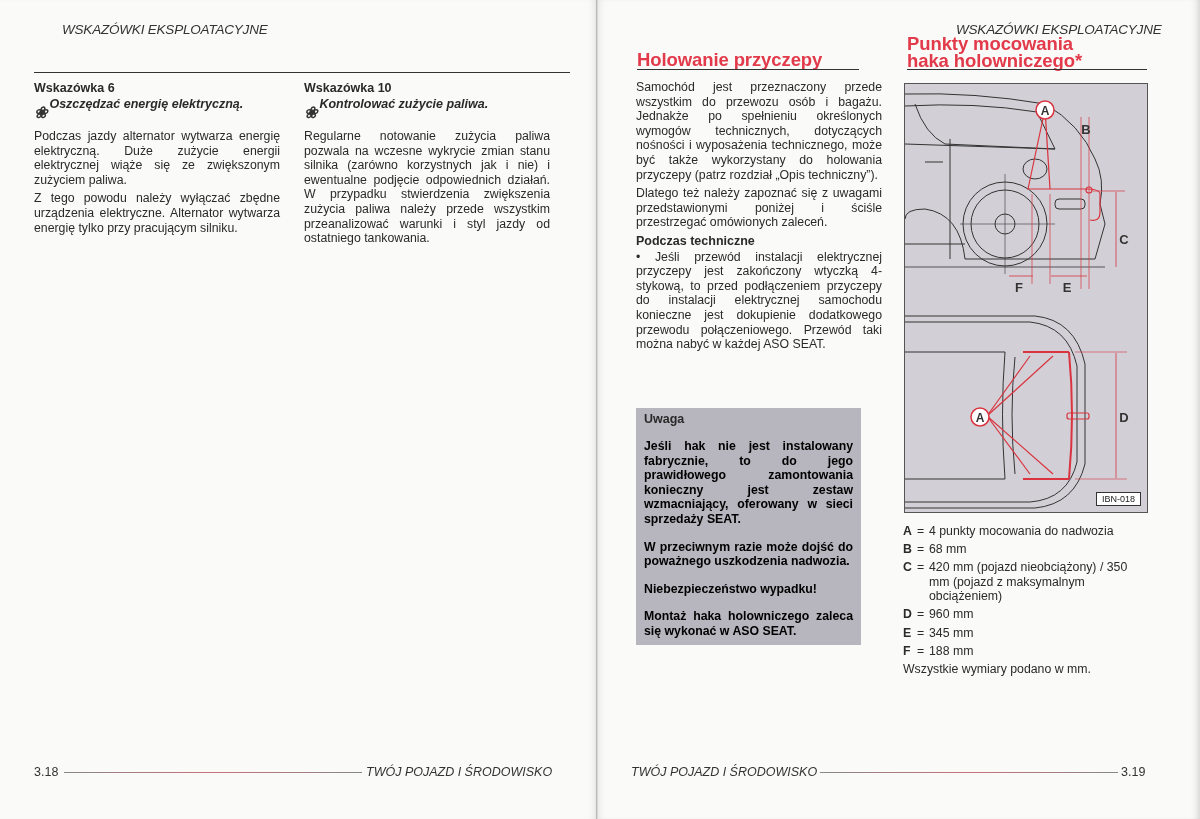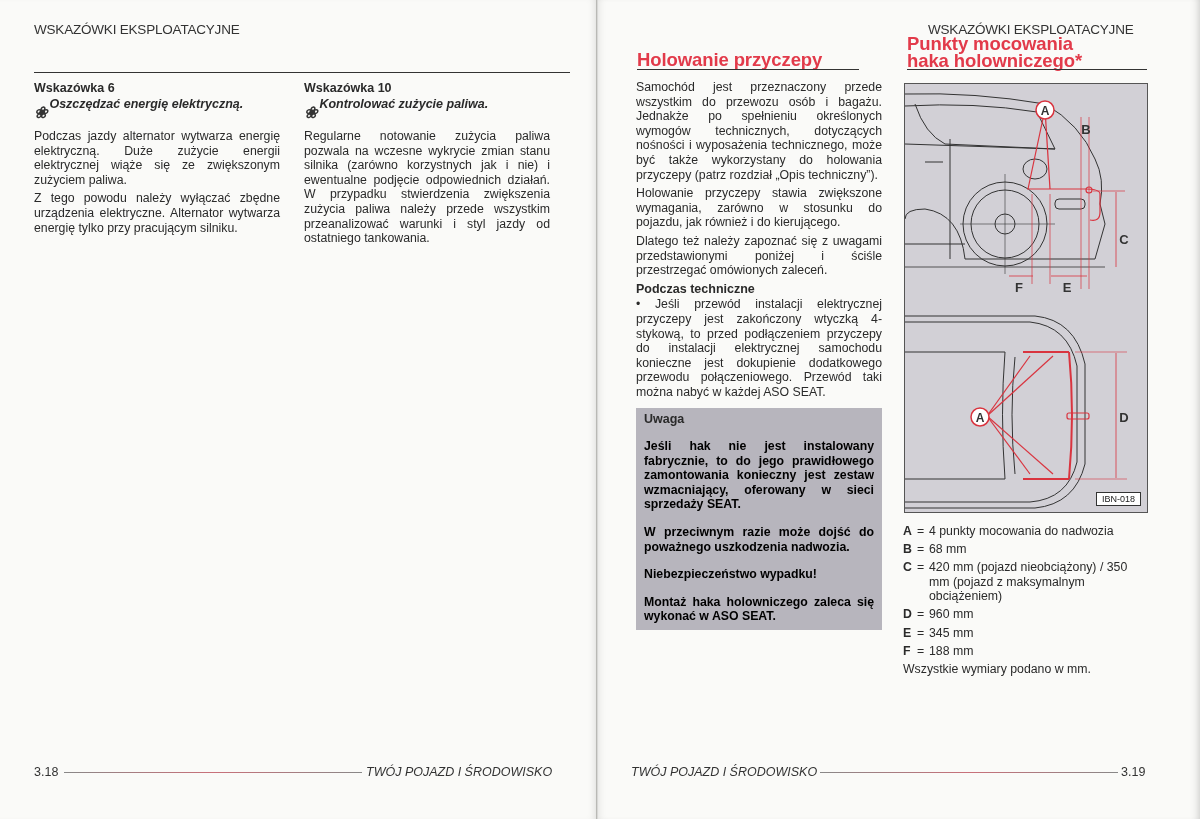--- a/index.html
+++ b/index.html
@@ -2,21 +2,21 @@
 <html><head>
 <meta charset="utf-8">
 <style>
   * { box-sizing: border-box; margin: 0; padding: 0; }
   html, body { width: 1200px; height: 819px; overflow: hidden; background: #d8d8d6; }
   body { font-family: "Liberation Sans", sans-serif; color: #2a2a2a; position: relative; }
   .page { position: absolute; top: 0; height: 819px; background: #fafaf8; }
   .page-left { left: 0; width: 597px; border-right: 1px solid #b9b9b5; box-shadow: inset -6px 0 8px -6px rgba(0,0,0,0.15); }
   .page-right { left: 598px; width: 602px; box-shadow: inset 6px 0 8px -6px rgba(0,0,0,0.12), inset -8px 0 10px -8px rgba(0,0,0,0.25); }
   .abs { position: absolute; }
-  .running-head { font-size: 13.5px; color: #333; letter-spacing: -0.2px; }
+  .running-head { font-style: italic; font-size: 13.5px; color: #333; letter-spacing: -0.2px; margin-left: 28px; }
   .rule { position: absolute; height: 1px; background: #333; }
   .tip-title { font-weight: bold; font-size: 12.5px; color: #2a2a2a; }
   .tip-sub { font-weight: bold; font-style: italic; font-size: 12.5px; color: #2a2a2a; display: flex; align-items: flex-start; }
   .flower { font-size: 16px; line-height: 14px; margin-top: 9px; margin-right: 2px; color: #333; }
   .body-text { font-size: 12.3px; line-height: 14.6px; text-align: justify; color: #2a2a2a; }
   .body-text p { margin-bottom: 4px; }
   .red-title { color: #e23a4a; font-weight: bold; font-size: 18.5px; line-height: 17px; letter-spacing: -0.1px; }
   .sub-head { font-weight: bold; font-size: 12.5px; color: #2a2a2a; }
   .warn-box { position: absolute; background: #b7b5bd; padding: 4px 8px 6px 8px; }
   .warn-box .warn-title { font-weight: bold; font-size: 12.5px; color: #2a2a2a; margin-bottom: 3px; }
@@ -67,27 +67,26 @@
 </div>
 
 <div class="page page-right">
   <div class="abs running-head" style="left:330px; top:22px;">WSKAZÓWKI EKSPLOATACYJNE</div>
 
   <div class="abs red-title" style="left:39px; top:51px;">Holowanie przyczepy</div>
   <div class="rule" style="left:39px; top:69px; width:222px;"></div>
 
   <div class="abs body-text" style="left:38px; top:80px; width:246px;">
     <p>Samochód jest przeznaczony przede wszystkim do przewozu osób i bagażu. Jednakże po spełnieniu określonych wymogów technicznych, dotyczących nośności i wyposażenia technicznego, może być także wykorzystany do holowania przyczepy (patrz rozdział „Opis techniczny”).</p>
-    <p>Holowanie przyczepy stawia zwiększone wymagania, zarówno w stosunku do pojazdu, jak również i do kierującego.</p>
     <p>Dlatego też należy zapoznać się z uwagami przedstawionymi poniżej i ściśle przestrzegać omówionych zaleceń.</p>
     <div class="sub-head" style="margin-top:4px; margin-bottom:1px;">Podczas techniczne</div>
     <p><span>• </span><span>Jeśli przewód instalacji elektrycznej przyczepy jest zakończony wtyczką 4-stykową, to przed podłączeniem przyczepy do instalacji elektrycznej samochodu konieczne jest dokupienie dodatkowego przewodu połączeniowego. Przewód taki można nabyć w każdej ASO SEAT.</span></p>
   </div>
 
-  <div class="warn-box" style="left:38px; top:408px; width:246px;">
+  <div class="warn-box" style="left:38px; top:408px; width:225px;">
     <div class="warn-title">Uwaga</div>
     <p>Jeśli hak nie jest instalowany fabrycznie, to do jego prawidłowego zamontowania konieczny jest zestaw wzmacniający, oferowany w sieci sprzedaży SEAT.</p>
     <p>W przeciwnym razie może dojść do poważnego uszkodzenia nadwozia.</p>
     <p>Niebezpieczeństwo wypadku!</p>
     <p style="margin-bottom:0;">Montaż haka holowniczego zaleca się wykonać w ASO SEAT.</p>
   </div>
 
   <div class="abs red-title" style="left:309px; top:35px;">
     <div>Punkty mocowania</div>
     <div>haka holowniczego*</div>

